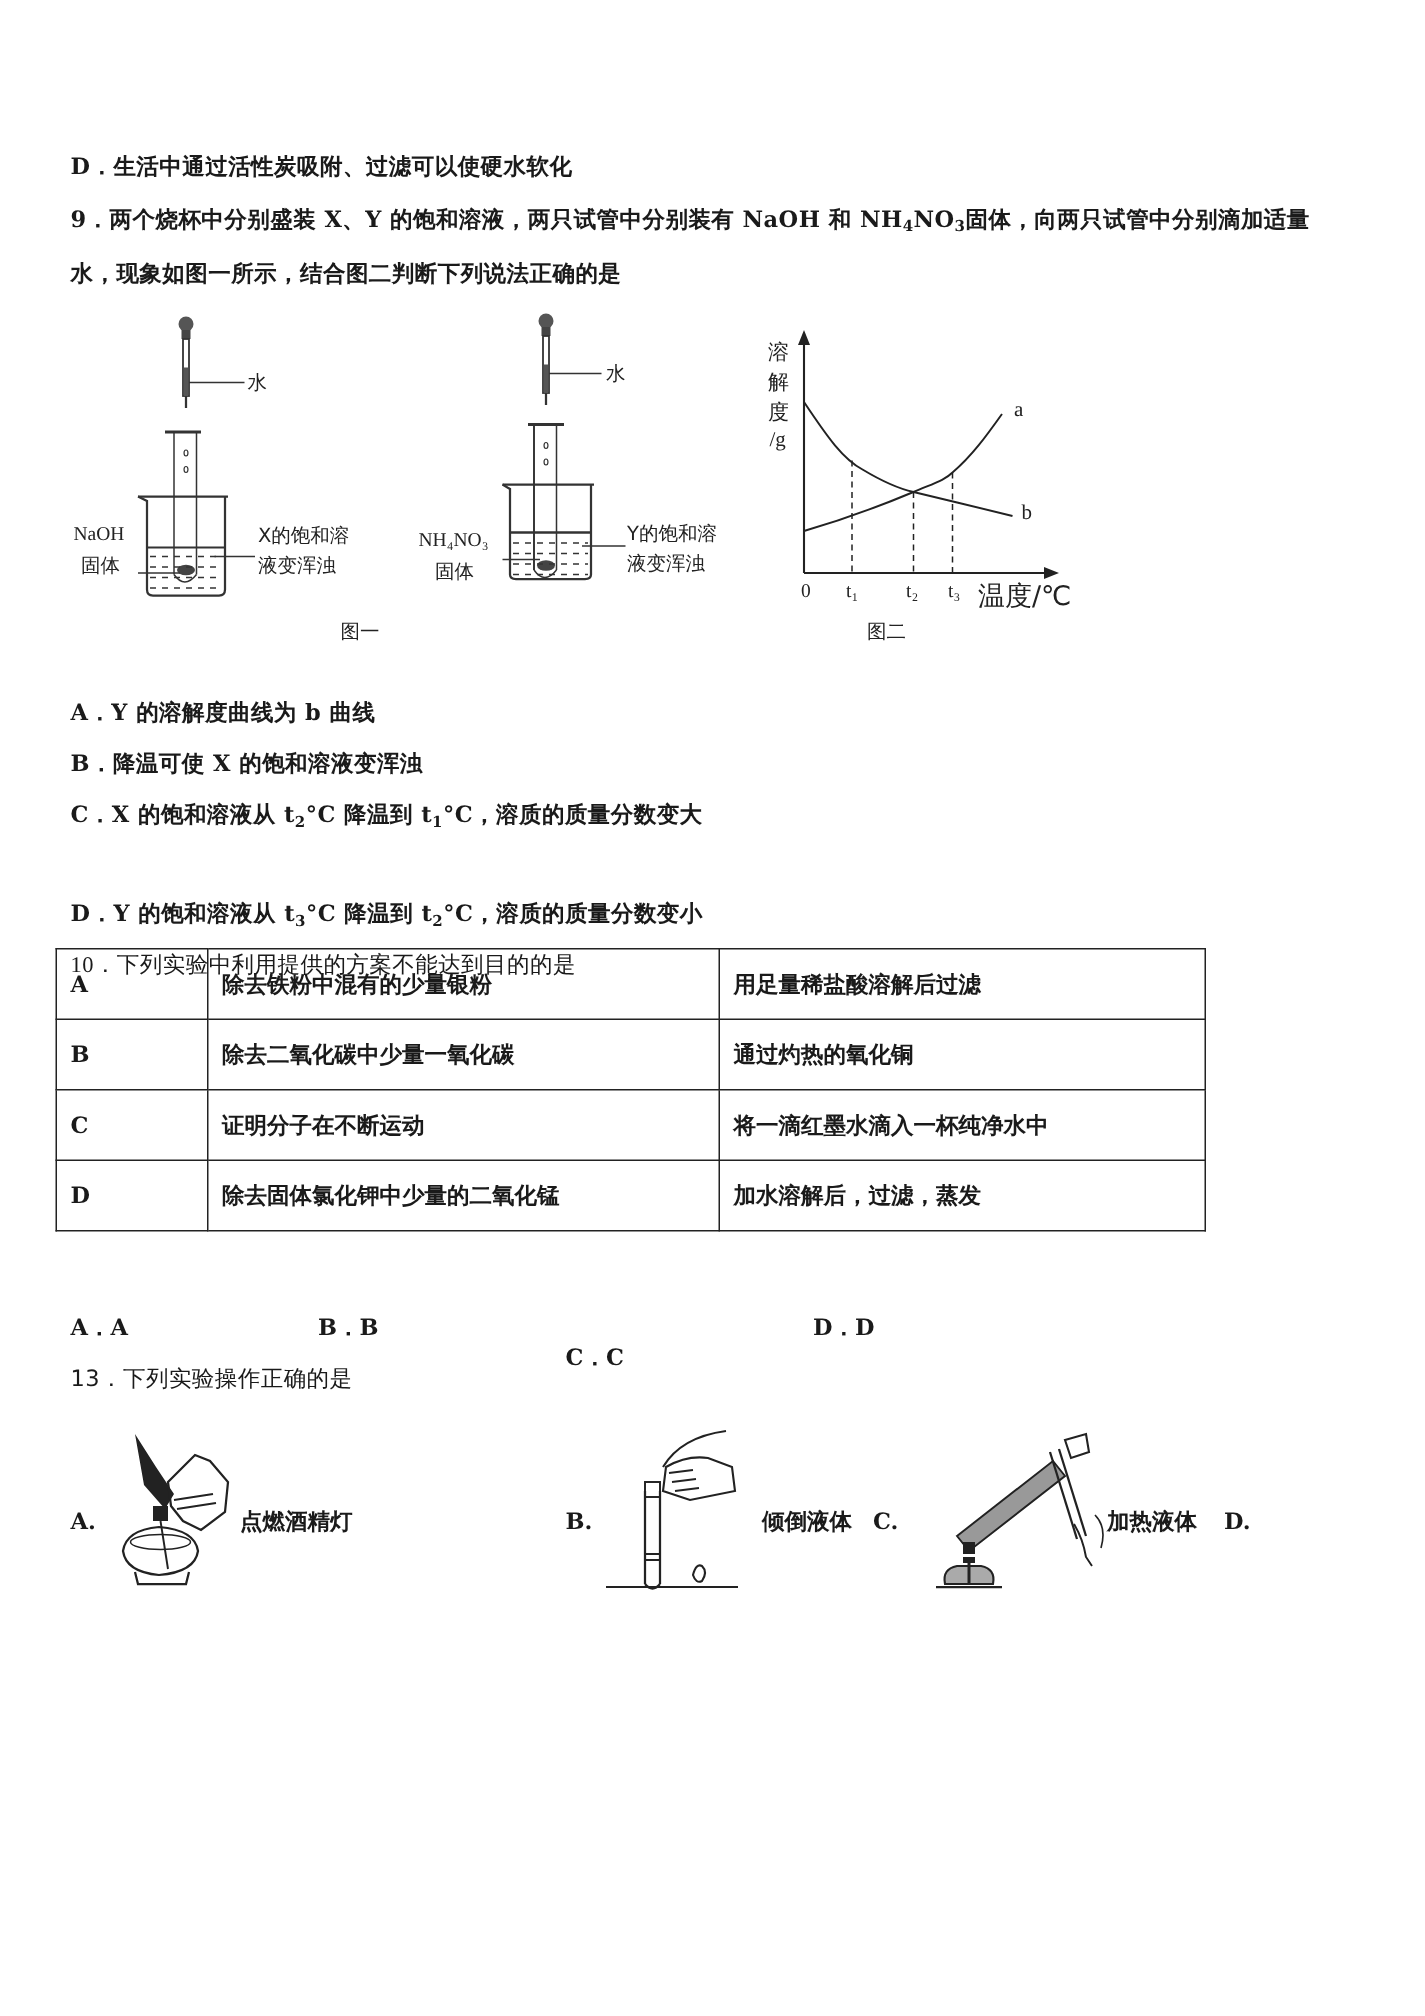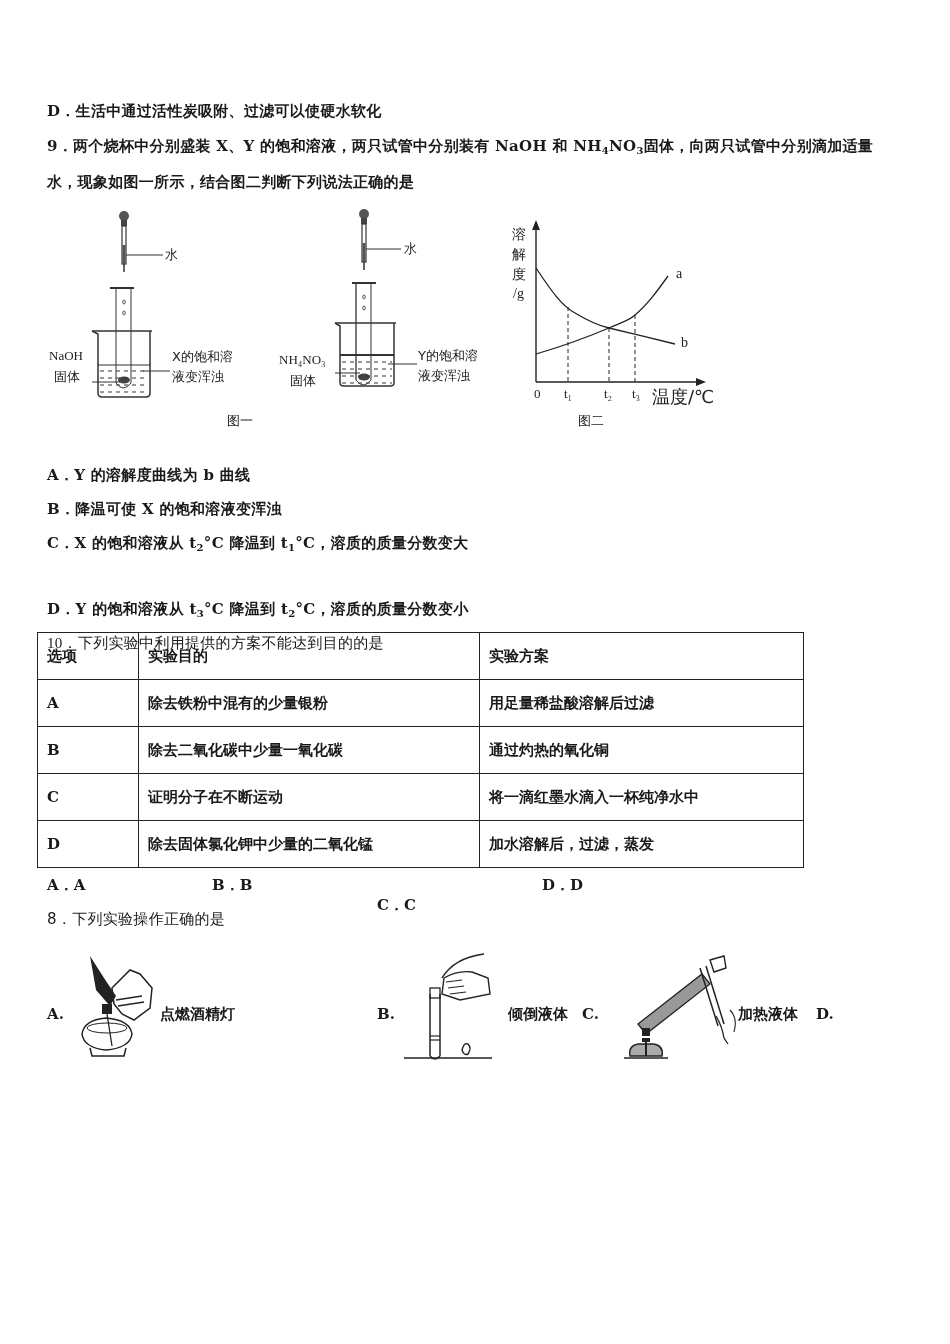--- a/index.html
+++ b/index.html
@@ -132,25 +132,20 @@
 
 <div class="line" style="top:466px;">A．Y 的溶解度曲线为 b 曲线</div>
 <div class="line" style="top:500px;">B．降温可使 X 的饱和溶液变浑浊</div>
 <div class="line" style="top:534px;"><span>C．X 的饱和溶液从 t</span><sub>2</sub><span>°C 降温到 t</span><sub>1</sub><span>°C，溶质的质量分数变大</span></div>
 <div class="line" style="top:600px;"><span>D．Y 的饱和溶液从 t</span><sub>3</sub><span>°C 降温到 t</span><sub>2</sub><span>°C，溶质的质量分数变小</span></div>
 
 <div class="line" style="top:634px; font-family:Liberation Serif, serif; font-weight:normal;">10．下列实验中利用提供的方案不能达到目的的是</div>
 
 <table class="exp">
   <tbody>
-      <tr>
-    <td>选项</td>
-    <td>实验目的</td>
-    <td>实验方案</td>
-  </tr>
   <tr>
     <td>A</td>
     <td>除去铁粉中混有的少量银粉</td>
     <td>用足量稀盐酸溶解后过滤</td>
   </tr>
   <tr>
     <td>B</td>
     <td>除去二氧化碳中少量一氧化碳</td>
     <td>通过灼热的氧化铜</td>
   </tr>
@@ -165,21 +160,21 @@
     <td>加水溶解后，过滤，蒸发</td>
   </tr>
 </tbody>
   </table>
 
 <span class="opt" style="left:47px; top:876px;">A．A</span>
 <span class="opt" style="left:212px; top:876px;">B．B</span>
 <span class="opt" style="left:377px; top:896px;">C．C</span>
 <span class="opt" style="left:542px; top:876px;">D．D</span>
 
-<div class="line" style="top:910px; font-family:'DejaVu Sans','Liberation Sans',sans-serif; font-weight:normal;">8．下列实验操作正确的是</div>
+<div class="line" style="top:910px; font-family:'DejaVu Sans','Liberation Sans',sans-serif; font-weight:normal;">13．下列实验操作正确的是</div>
 
 <span class="opt" style="left:47px; top:1005px;">A.</span>
 <div class="fig" style="left:72px; top:948px;">
   <svg width="100" height="115" viewBox="0 0 100 115">
     <path d="M18 8 L32 30 L44 48 L38 58 L24 42 Z" fill="#222"></path>
     <path d="M40 40 L58 22 L68 26 L80 40 L78 60 L62 72 L50 66 L42 56 Z" fill="none" stroke="#222" stroke-width="1.5"></path>
     <path d="M44 52 L70 48 M46 58 L72 54" stroke="#222" stroke-width="1.5"></path>
     <rect x="30" y="56" width="10" height="10" fill="#222"></rect>
     <path d="M10 86 Q12 72 34 70 Q58 72 60 86 Q58 100 34 102 Q12 100 10 86 Z" fill="none" stroke="#222" stroke-width="1.5"></path>
     <ellipse cx="35" cy="80" rx="20" ry="5" fill="none" stroke="#222" stroke-width="1"></ellipse>

